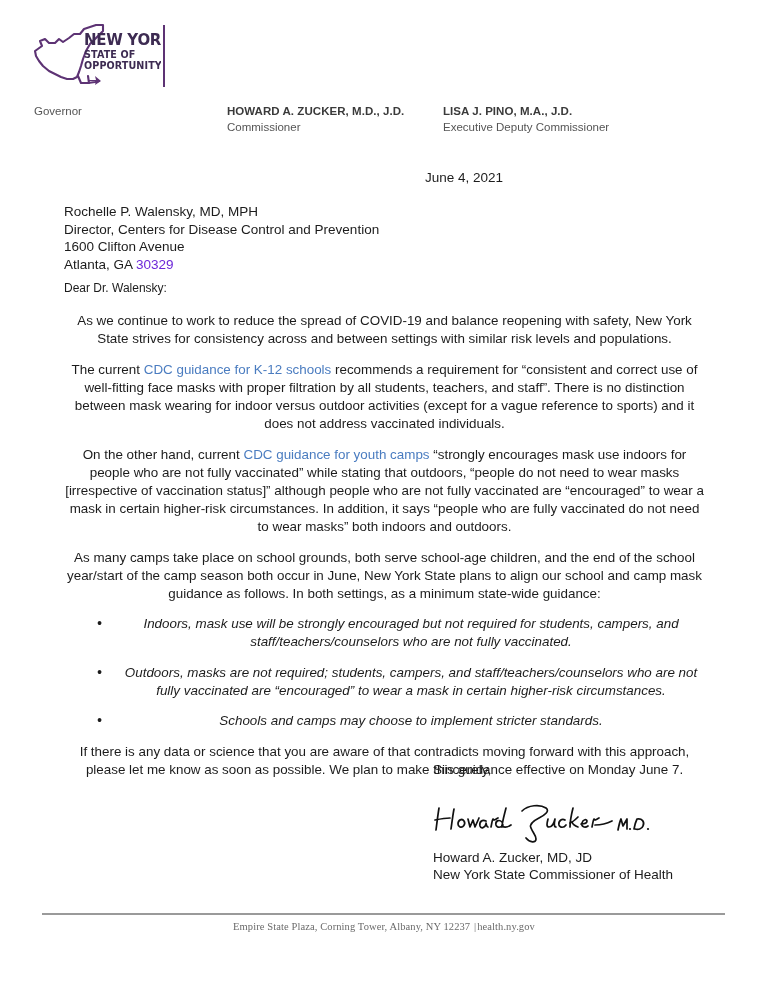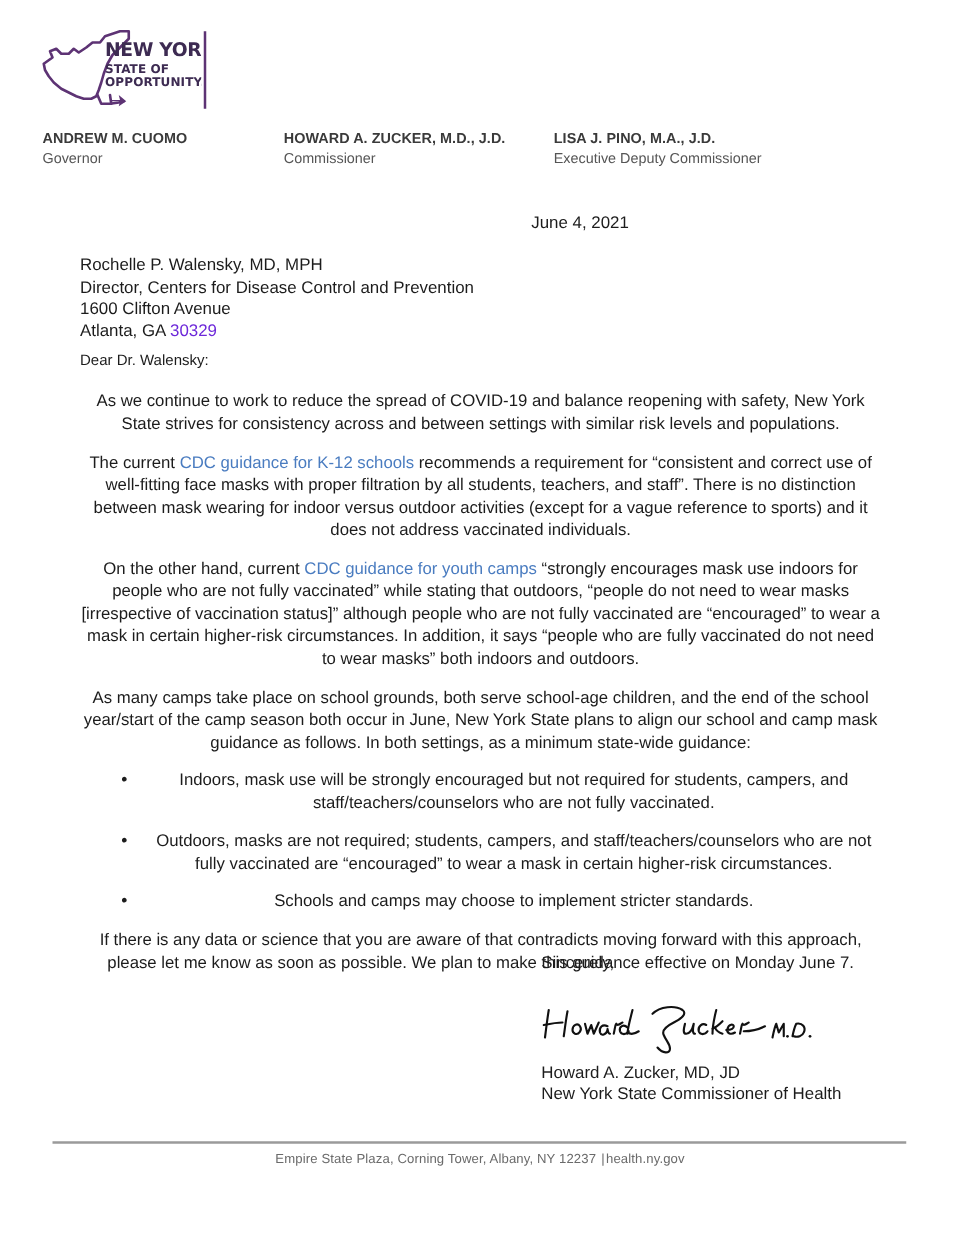--- a/index.html
+++ b/index.html
@@ -125,20 +125,21 @@
   ul.guidance {
     list-style: none;
     margin: 0 0 13px 0;
     padding: 0;
   }
   ul.guidance li {
     position: relative;
     padding-left: 53px;
     margin: 12px 0 0 0;
     line-height: 1.345;
+    font-style: italic;
   }
   ul.guidance li::before {
     content: "\2022";
     position: absolute;
     left: 33px;
     top: -1px;
     font-size: 14px;
     color: #1c1c1c;
   }
 
@@ -181,20 +182,21 @@
   }
   .footer-text {
     position: absolute;
     left: 0;
     top: 921px;
     width: 768px;
     text-align: center;
     font-size: 10.5px;
     color: #6a6a6a;
     letter-spacing: 0.1px;
+    font-family: Liberation Serif, serif;
   }
   .footer-sep { padding: 0 1px; }
 </style>
 </head>
 <body>
 
 <div class="page">
 
   <div class="letterhead">
 
@@ -220,21 +222,20 @@
           </g>
         </svg>
       </div>
 
       <div class="logo-divider"></div>
 
     </div>
 
     <div class="officials">
       <div class="official o1">
-        <div class="official-name">ANDREW M. CUOMO</div>
         <div class="official-role">Governor</div>
       </div>
       <div class="official o2">
         <div class="official-name">HOWARD A. ZUCKER, M.D., J.D.</div>
         <div class="official-role">Commissioner</div>
       </div>
       <div class="official o3">
         <div class="official-name">LISA J. PINO, M.A., J.D.</div>
         <div class="official-role">Executive Deputy Commissioner</div>
       </div>

